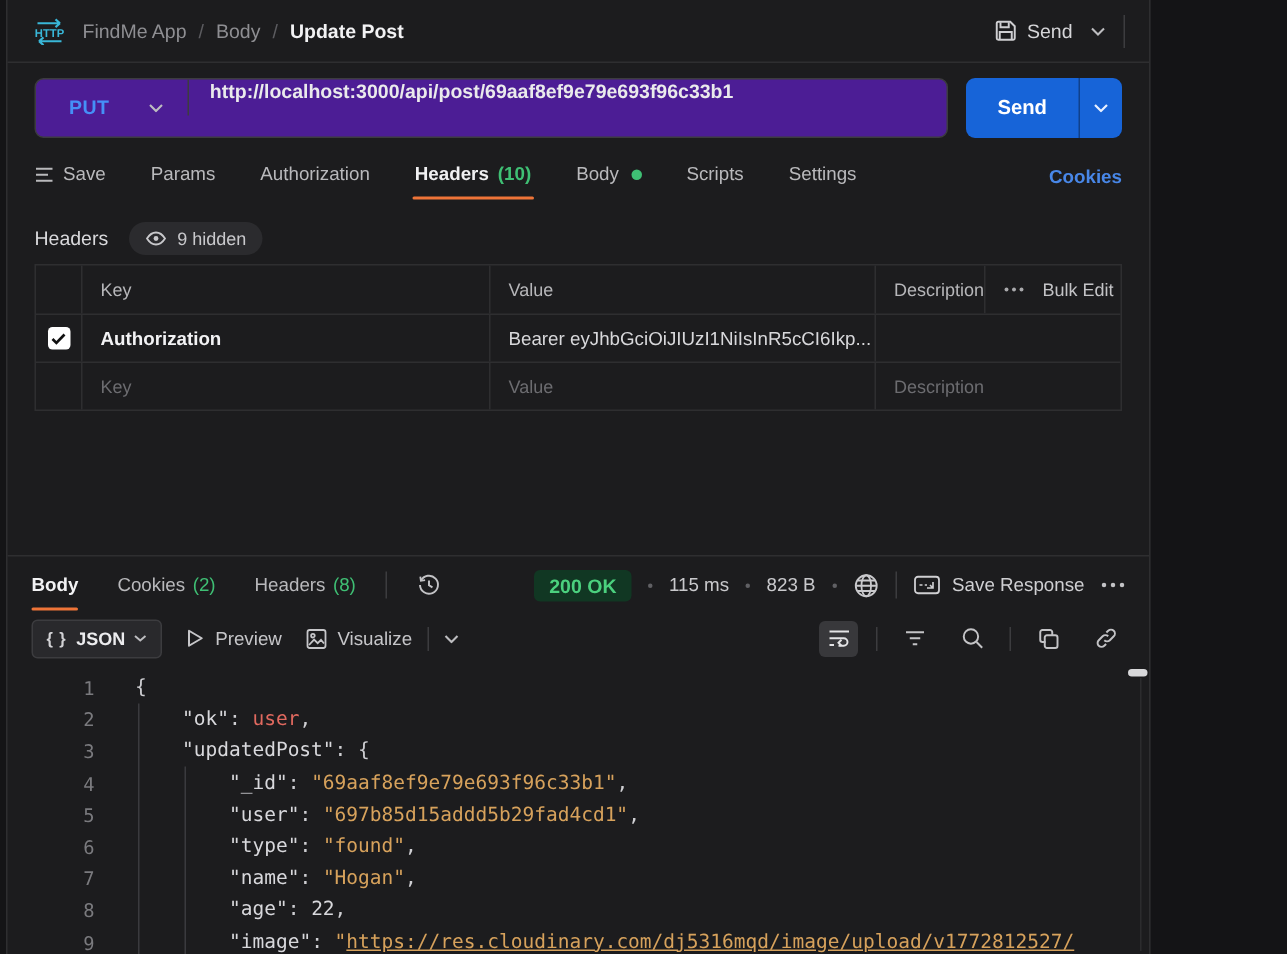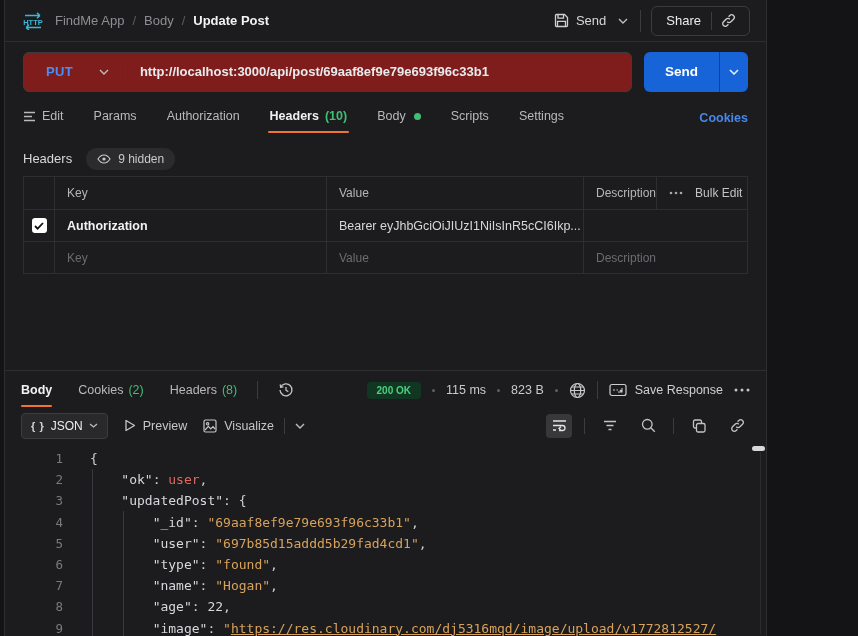--- a/index.html
+++ b/index.html
@@ -29,21 +29,21 @@
   .top-right{margin-left:auto;display:flex;align-items:center;gap:10px}
   .save-btn{display:flex;align-items:center;gap:7px;color:#d6d6d9;cursor:pointer}
   .chev-btn{display:flex;align-items:center;padding:2px;cursor:pointer}
   .share-group{display:flex;align-items:center;border:1px solid var(--border2);border-radius:6px;height:30px;padding:0 4px}
   .share-label{padding:0 10px;color:#ececee;font-weight:400;cursor:pointer}
   .share-div{width:1px;height:18px;background:var(--border2)}
   .share-link{padding:0 9px;cursor:pointer}
 
   
   .reqbar{height:59px;flex:none;display:flex;align-items:center;padding:0 18px;gap:12px}
-  .urlbox{flex:1;height:40px;background:#7f1d1d;border:1px solid var(--border2);border-radius:6px;display:flex;align-items:center;overflow:hidden}
+  .urlbox{flex:1;height:40px;background:#4c1d95;border:1px solid var(--border2);border-radius:6px;display:flex;overflow:hidden}
   .method{display:flex;align-items:center;gap:26px;padding:0 16px 0 22px;cursor:pointer}
   .method-label{color:var(--blue);font-weight:700;font-size:13px;letter-spacing:.3px}
   .url-sep{width:1px;height:24px;background:var(--border2);margin-right:14px}
   .url-text{color:#eaeaec;font-weight:600;font-size:13px;white-space:nowrap}
   .send{height:40px;width:104px;background:var(--send);border-radius:6px;display:flex;flex:none;overflow:hidden;cursor:pointer}
   .send-main{flex:1;display:flex;align-items:center;justify-content:center;color:#fff;font-weight:700;font-size:13.5px}
   .send-div{width:1px;background:rgba(0,0,0,.35)}
   .send-caret{width:28px;display:flex;align-items:center;justify-content:center}
 
   
@@ -79,30 +79,30 @@
 
   .spacer{flex:none;height:97px;border-bottom:1px solid var(--border)}
 
   
   .resp-tabs{height:36px;flex:none;display:flex;align-items:center;padding:2px 16px 0;gap:26px}
   .resp-tab{position:relative;display:flex;align-items:center;gap:5px;color:var(--txt2);font-size:12.5px;height:100%;cursor:pointer}
   .resp-tab.active{color:#f2f2f4;font-weight:700}
   .resp-tab .count{color:var(--green)}
   .resp-underline{position:absolute;left:0;right:0;bottom:0;height:2px;background:var(--orange);border-radius:1px}
   .resp-right{margin-left:auto;display:flex;align-items:center;gap:11px}
-  .status-badge{background:var(--okbg);color:var(--ok);font-weight:700;font-size:10px;border-radius:4px;padding:3px 10px;cursor:pointer}
+  .status-badge{background:var(--okbg);color:var(--ok);font-weight:700;font-size:13px;border-radius:4px;padding:3px 10px;cursor:pointer}
   .dot-sep{width:3px;height:3px;border-radius:50%;background:#606064}
   .meta-text{color:#c9c9cc;font-size:12.5px}
   .save-resp{display:flex;align-items:center;gap:8px;color:#cfcfd2;font-size:12.5px;cursor:pointer}
 
   
   .vtoolbar{height:37px;flex:none;display:flex;align-items:center;padding:0 16px;gap:16px}
   .json-pill{display:flex;align-items:center;gap:6px;background:#29292c;border:1px solid var(--border2);border-radius:4px;height:26px;padding:0 9px;cursor:pointer}
   .braces{color:#d2d2d5;font-weight:700;font-size:11px;letter-spacing:1px}
-  .json-label{color:#ececee;font-weight:400;font-size:12px}
+  .json-label{color:#ececee;font-weight:700;font-size:12px}
   .vt-item{display:flex;align-items:center;gap:7px;color:#c6c6c9;font-size:12.5px;cursor:pointer}
   .vt-right{margin-left:auto;display:flex;align-items:center;gap:12px}
   .tool-ic{width:26px;height:24px;border-radius:4px;display:flex;align-items:center;justify-content:center;cursor:pointer}
   .tool-ic.active{background:#38383b}
 
   
   .code{flex:1;position:relative;padding-top:4px;font-family:"DejaVu Sans Mono",monospace;font-size:13px;overflow:hidden}
   .code-line{display:flex;height:21.2px;line-height:21.2px;white-space:pre}
   .ln{width:70px;flex:none;text-align:right;padding-right:12px;color:#7a7a7e;font-size:12.5px}
   .lt{padding-left:15px}
@@ -142,30 +142,20 @@
           </svg>
         </span>
         <span>Send</span>
       </div>
       <span class="chev-btn">
         <svg width="10" height="6" viewBox="0 0 10 6" fill="none" stroke="#bdbdc0" stroke-width="1.4">
             <path d="M1 1 l4 4 l4 -4"></path>
           </svg>
       </span>
       <div class="vdiv" style="height:22px"></div>
-      <div class="share-group">
-        <span class="share-label">Share</span>
-        <div class="share-div"></div>
-        <span class="share-link icon">
-          <svg width="15" height="15" viewBox="0 0 15 15" fill="none" stroke="#cfcfd2" stroke-width="1.3">
-            <path d="M6.2 8.8 a2.6 2.6 0 0 0 3.7 0 l2.6-2.6 a2.6 2.6 0 0 0 -3.7-3.7 l-1.2 1.2"></path>
-            <path d="M8.8 6.2 a2.6 2.6 0 0 0 -3.7 0 l-2.6 2.6 a2.6 2.6 0 0 0 3.7 3.7 l1.2-1.2"></path>
-          </svg>
-        </span>
-      </div>
     </div>
   </div>
 
   <div class="reqbar">
     <div class="urlbox">
       <div class="method">
         <span class="method-label">PUT</span>
         <span class="icon">
           <svg width="10" height="6" viewBox="0 0 10 6" fill="none" stroke="#bdbdc0" stroke-width="1.4">
               <path d="M1 1 l4 4 l4 -4"></path>
@@ -186,21 +176,21 @@
     </div>
   </div>
 
   <div class="tabsrow">
     <div class="rtab">
       <span class="icon">
         <svg width="13" height="11" viewBox="0 0 13 11" stroke="#b9b9bc" stroke-width="1.3" fill="none">
           <path d="M1 1.5 h11 M1 5.5 h8 M1 9.5 h11"></path>
         </svg>
       </span>
-      <span>Edit</span>
+      <span>Save</span>
     </div>
     <div class="rtab">
       <span>Params</span>
     </div>
     <div class="rtab">
       <span>Authorization</span>
     </div>
     <div class="rtab active">
       <span>Headers</span>
       <span class="count">(10)</span>

